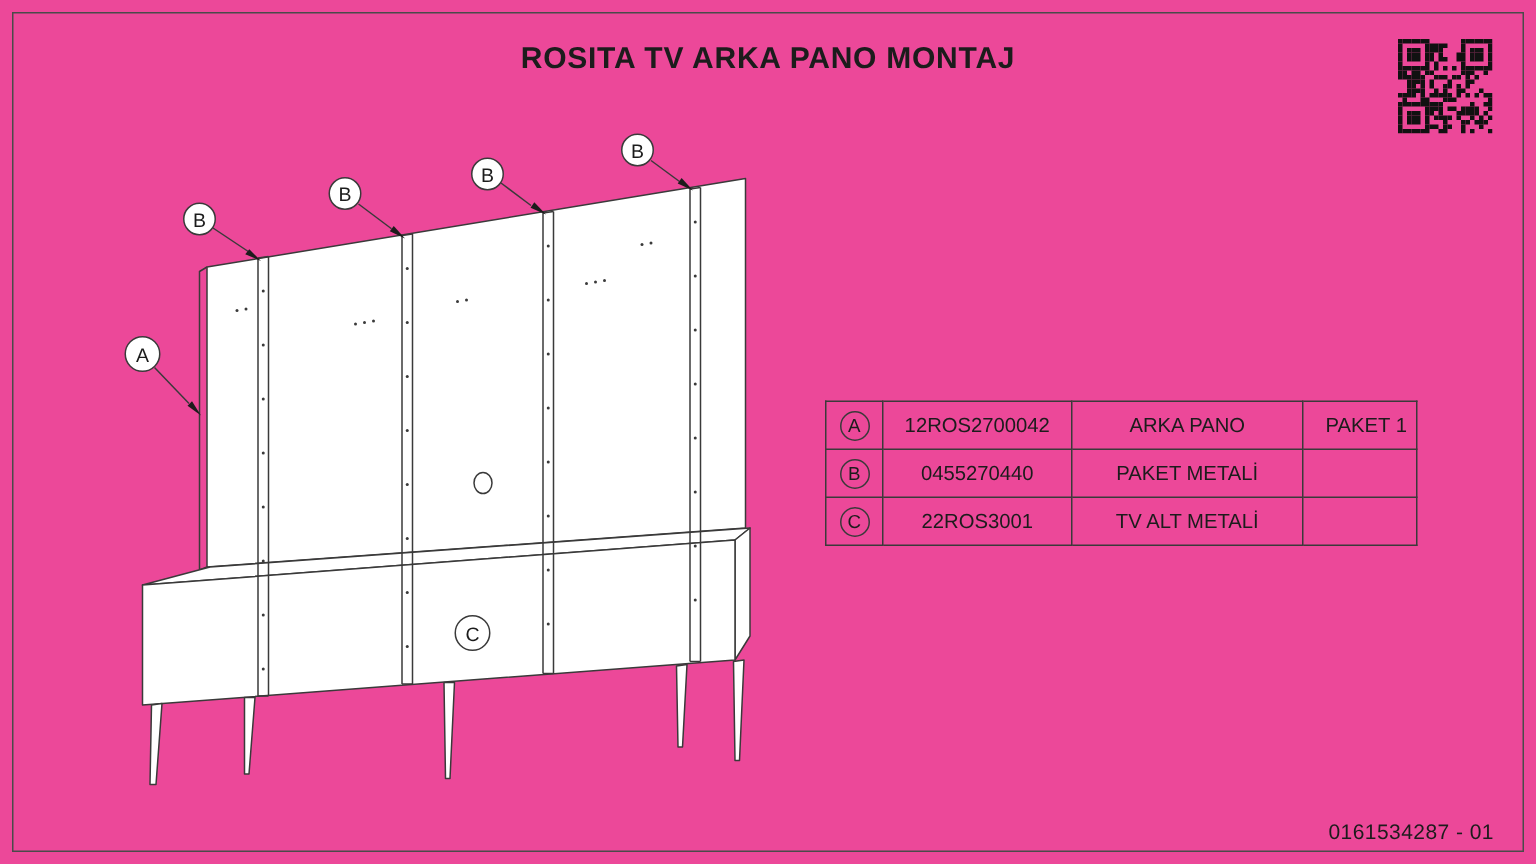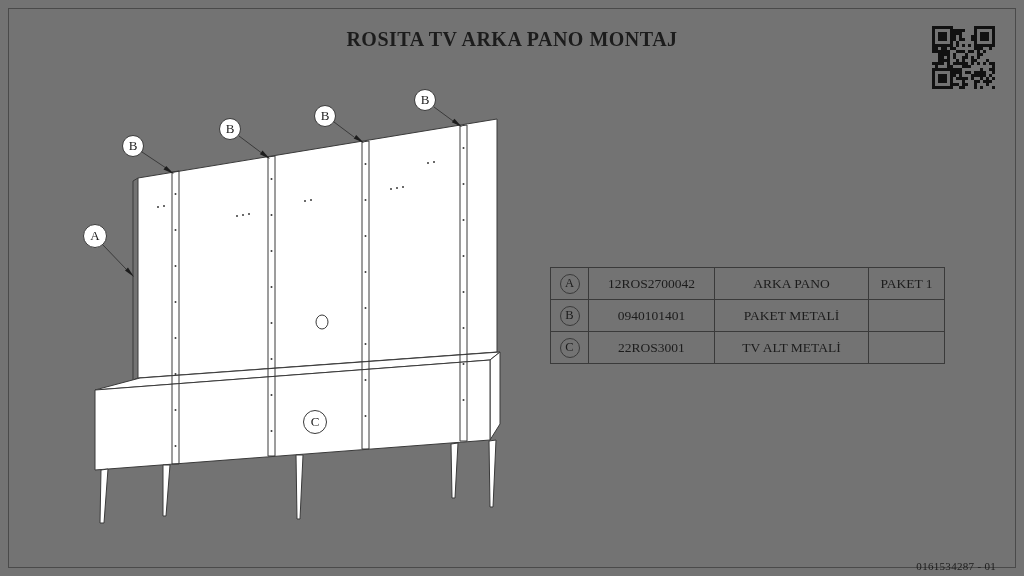--- a/index.html
+++ b/index.html
@@ -1,18 +1,18 @@
 <!DOCTYPE html>
 <html><head>
 <meta charset="utf-8">
 <style>
   * { margin:0; padding:0; box-sizing:border-box; }
   html,body { width:1024px; height:576px; background:#fff; }
   body { font-family:"Liberation Sans", sans-serif; color:#1c1c1c; position:relative; overflow:hidden; }
-  .page { position:absolute; inset:0; background:#737373;font-family:Liberation Serif, serif; }
+  .page { position:absolute; inset:0; background:#ec4899; }
   .frame { position:absolute; inset:8px; border:1px solid #4a4a4a; pointer-events:none; }
   .title { position:absolute; top:28px; left:0; width:100%; text-align:center;
            font-size:20px; font-weight:600; letter-spacing:.5px; color:#1c1c1c; }
   .qr { position:absolute; left:932px; top:26px; width:63px; height:63px; }
   .drawing { position:absolute; left:0; top:0; width:1024px; height:576px; }
   .ln   { stroke:#3a3a3a; stroke-width:1; fill:none; stroke-linejoin:round; }
   .face { stroke:#3a3a3a; stroke-width:1; fill:#ffffff; stroke-linejoin:round; }
   .arrow{ fill:#1c1c1c; stroke:none; }
   .dot  { fill:#3a3a3a; stroke:none; }
   #strips line { stroke:#3a3a3a; stroke-width:1; }
@@ -22,24 +22,24 @@
              font-size:13px; color:#1c1c1c; }
   .co-24 { width:24px; height:24px; }
   .co-22 { width:22px; height:22px; }
   .parts { position:absolute; left:550px; top:267px; border-collapse:collapse;
            font-size:13.5px; color:#1c1c1c; table-layout:fixed; }
   .parts td { border:1px solid #3a3a3a; height:32px; text-align:center;
               vertical-align:middle; padding:0 6px; white-space:nowrap; }
   .parts .c1 { width:38px; }
   .parts .c2 { width:126px; }
   .parts .c3 { width:154px;margin-left:36px; }
-  .parts .c4 { width:76px; }
+  .parts .c4 { width:76px;text-align:right; }
   .tblcirc { display:inline-flex; width:20px; height:20px; border:1px solid #3a3a3a;
              border-radius:50%; align-items:center; justify-content:center; font-size:12.5px; }
-  .doccode { position:absolute; right:28px; bottom:4px; font-size:11px; letter-spacing:.3px; }
+  .doccode { position:absolute; right:28px; bottom:14px; font-size:14px; letter-spacing:.3px; }
 </style>
 </head>
 <body>
 
 <div class="page">
 
   <div class="frame"></div>
 
   <h1 class="title">ROSITA TV ARKA PANO MONTAJ</h1>
 
@@ -415,21 +415,21 @@
   <table class="parts">
     <tbody>
       <tr>
         <td class="c1"><span class="tblcirc">A</span></td>
         <td class="c2">12ROS2700042</td>
         <td class="c3">ARKA PANO</td>
         <td class="c4">PAKET 1</td>
       </tr>
       <tr>
         <td class="c1"><span class="tblcirc">B</span></td>
-        <td class="c2">0940101401</td>
+        <td class="c2">0455270440</td>
         <td class="c3">PAKET METALİ</td>
         <td class="c4"></td>
       </tr>
       <tr>
         <td class="c1"><span class="tblcirc">C</span></td>
         <td class="c2">22ROS3001</td>
         <td class="c3">TV ALT METALİ</td>
         <td class="c4"></td>
       </tr>
     </tbody>

